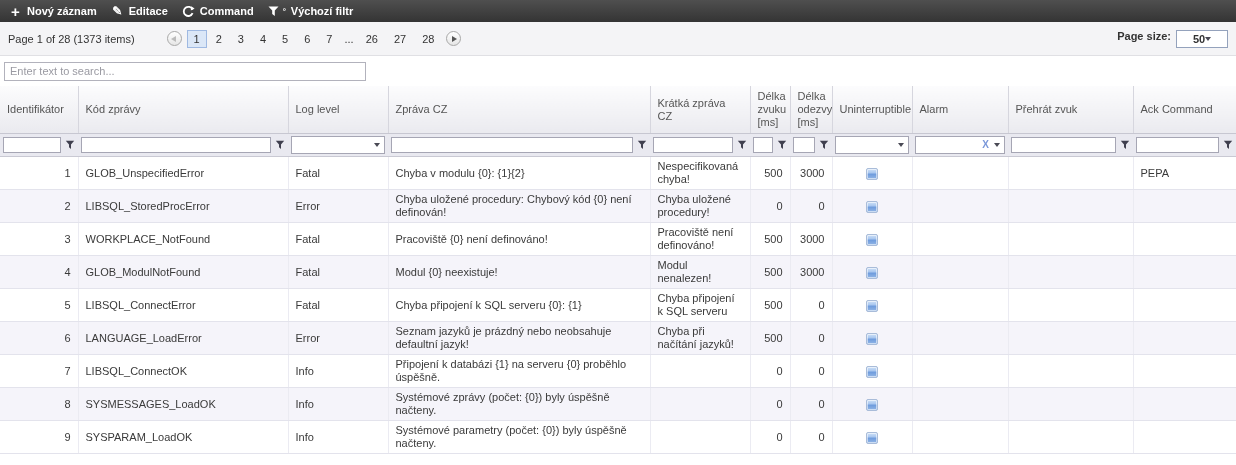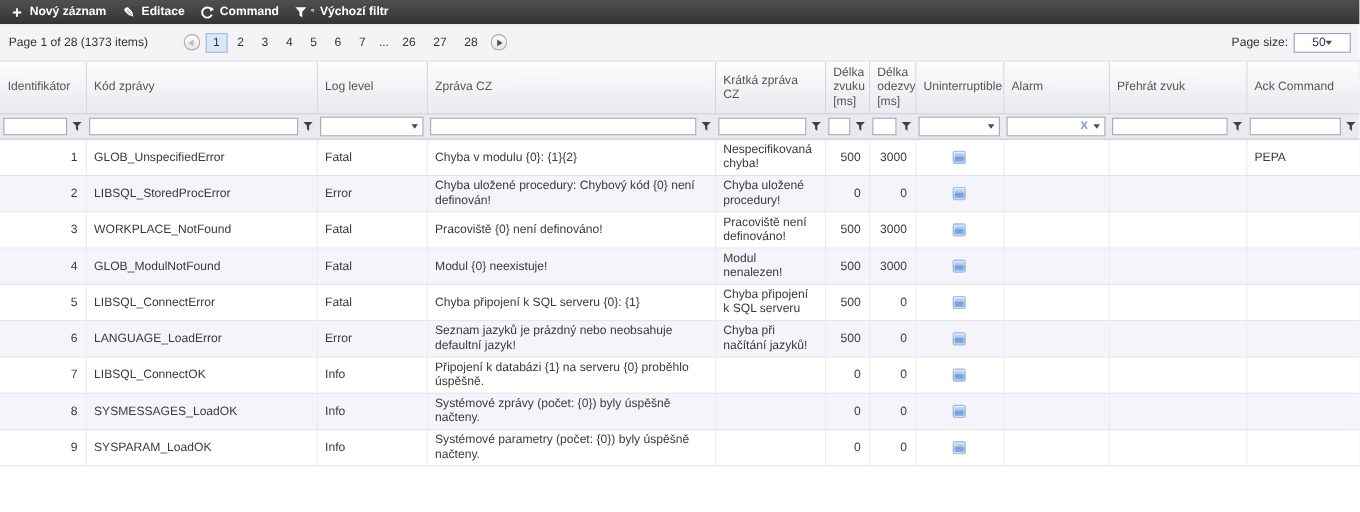--- a/index.html
+++ b/index.html
@@ -18,21 +18,21 @@
   
   .pager-row { height:34px; background:#f4f4f6; border-bottom:1px solid #e0e0e4; display:flex; align-items:center; padding:0 8px; }
   .pager-summary { color:#333; margin-right:28px; white-space:nowrap; }
   .pager-pages { display:flex; align-items:center; }
   .page-num { padding:2px 6px; margin:0 1px; color:#333; cursor:pointer; border:1px solid transparent; }
   .page-num.selected { background:#dbe7f7; border:1px solid #9fb9e2; }
   .page-dots { padding:2px 4px; color:#333; }
   .nav-circle { width:15px; height:15px; border:1px solid #a8a8a8; border-radius:50%; background:linear-gradient(#ffffff,#e6e6e6); display:inline-flex; align-items:center; justify-content:center; margin:0 4px; cursor:pointer; }
   .tri-left  { width:0; height:0; border-top:3.5px solid transparent; border-bottom:3.5px solid transparent; border-right:5px solid #bbb; margin-right:1px; }
   .tri-right { width:0; height:0; border-top:3.5px solid transparent; border-bottom:3.5px solid transparent; border-left:5px solid #555; margin-left:1px; }
-  .page-size { margin-left:auto; display:flex; align-items:center; gap:5px; }
+  .page-size { margin-left:auto; display:flex; gap:5px;font-weight:bold; }
   .page-size-select { width:52px; height:18px; border:1px solid #94a2bc; background:#fff; display:flex; align-items:center; justify-content:space-between; padding:0 16px; cursor:pointer; }
   .arrow-down { width:0; height:0; border-left:3.5px solid transparent; border-right:3.5px solid transparent; border-top:4px solid #4a4a55; }
 
   
   .search-row { height:30px; background:#fff; display:flex; align-items:center; padding:0 4px; }
   .search-input { width:362px; height:19px; border:1px solid #b2b2bc; padding:1px 5px; font-family:"Liberation Sans", sans-serif; font-size:11px; color:#444; }
   .search-input::placeholder { color:#9a9aa2; opacity:1; }
 
   
   .group-panel { height:18px; background:#ededf1; position:relative; display:flex; align-items:center; padding:0 7px; color:#444; overflow:hidden; border-bottom:1px solid #d3d3db; }
@@ -119,20 +119,23 @@
       </span>
     <span class="page-size">
       <span>Page size:</span>
       <span class="page-size-select">
         <span>50</span>
         <span class="arrow-down"></span>
       </span>
     </span>
   </div>
 
+  <div class="search-row">
+    <input class="search-input" type="text" placeholder="Enter text to search..." style="">
+  </div>
 
 
   <table class="grid">
     <colgroup>
         <col style="width: 78px;">
         <col style="width: 210px;">
         <col style="width: 100px;">
         <col style="width: 262px;">
         <col style="width: 100px;">
         <col style="width: 40px;">

